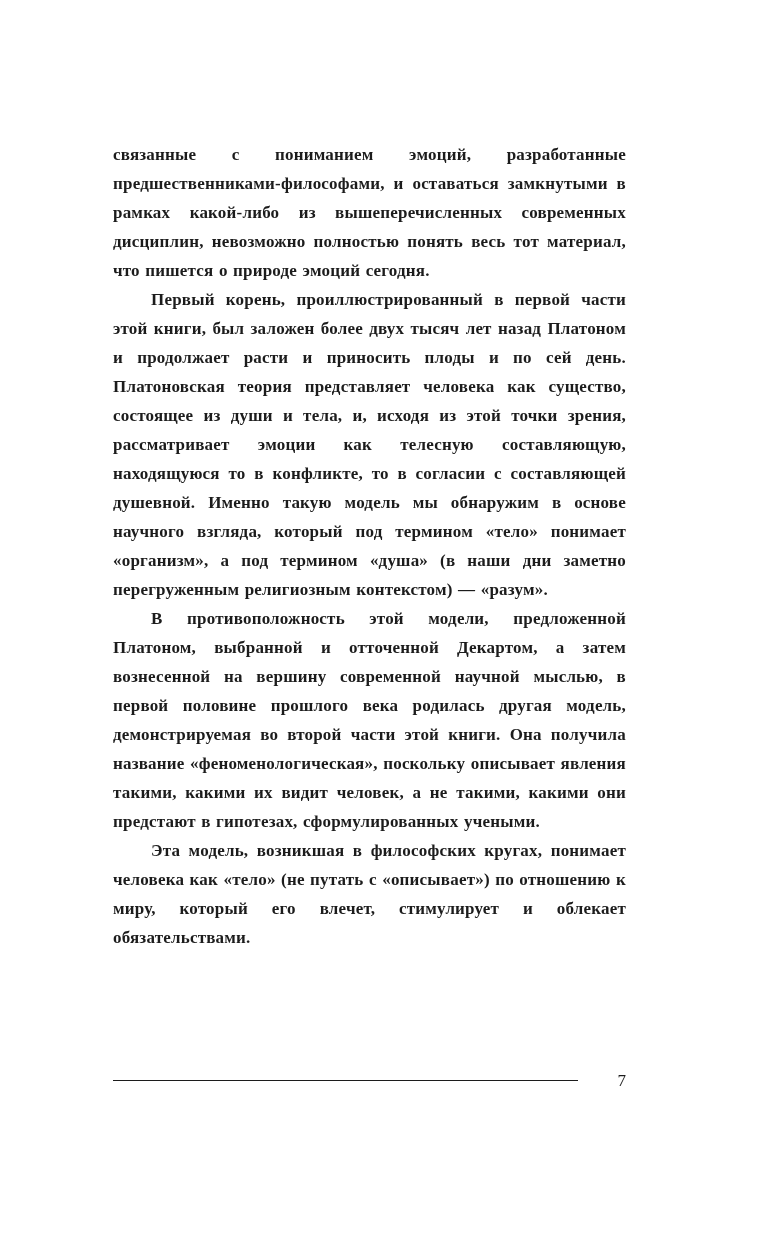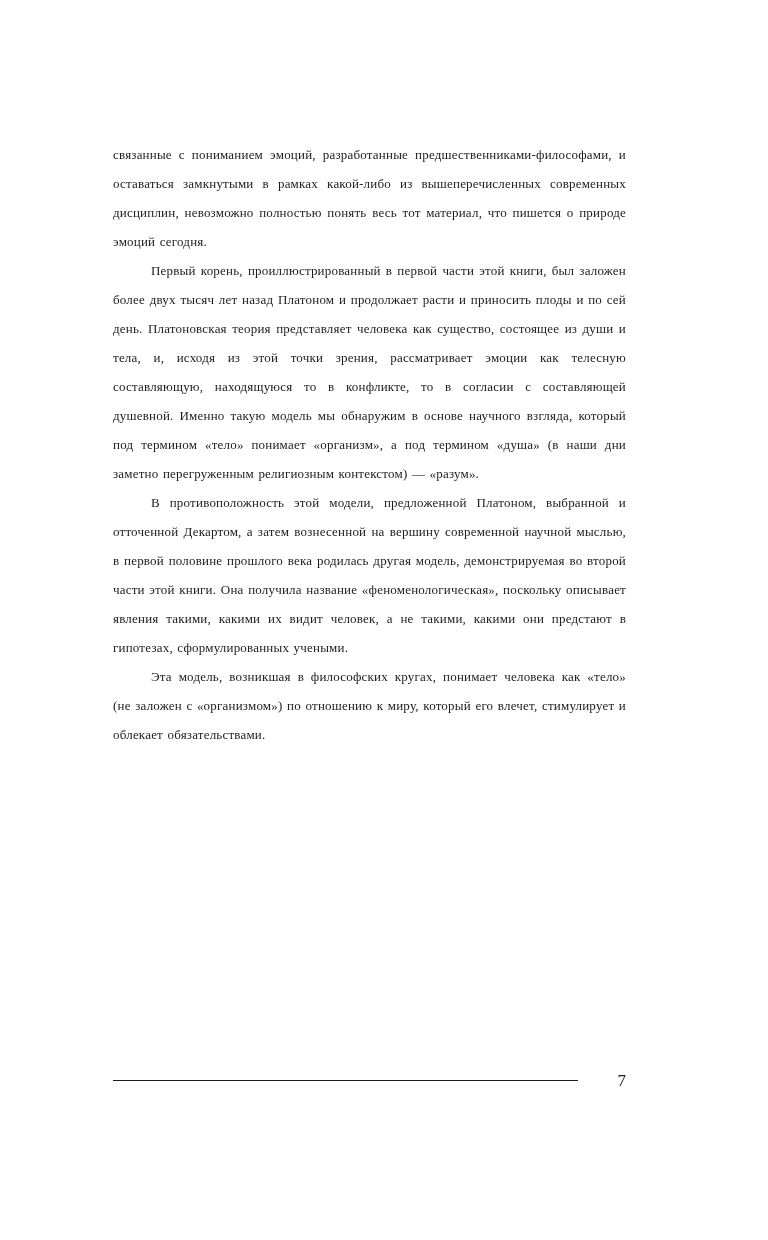--- a/index.html
+++ b/index.html
@@ -21,27 +21,28 @@
     background: #ffffff;
   }
   .text-block {
     position: absolute;
     left: 113px;
     top: 140px;
     width: 513px;
   }
   .para {
     margin: 0;
-    font-size: 13px;
+    font-size: 17px;
     line-height: 29px;
     text-align: justify;
     text-justify: inter-word;
     letter-spacing: 0.2px;
     word-spacing: 1px;
     hyphens: auto;
+    font-weight: bold;
     -webkit-hyphens: auto;
   }
   .para.indent {
     text-indent: 38px;
   }
   .page-footer {
     position: absolute;
     left: 113px;
     top: 1072px;
     width: 513px;
@@ -62,19 +63,19 @@
   }
 </style>
 </head>
 <body>
 
 <div class="book-page">
   <main class="text-block">
     <p class="para" lang="ru">связанные с пониманием эмоций, разработанные предшественниками-философами, и оставаться замкнутыми в рамках какой-либо из вышеперечисленных современных дисциплин, невозможно полностью понять весь тот материал, что пишется о природе эмоций сегодня.</p>
     <p class="para indent" lang="ru">Первый корень, проиллюстрированный в первой части этой книги, был заложен более двух тысяч лет назад Платоном и продолжает расти и приносить плоды и по сей день. Платоновская теория представляет человека как существо, состоящее из души и тела, и, исходя из этой точки зрения, рассматривает эмоции как телесную составляющую, находящуюся то в конфликте, то в согласии с составляющей душевной. Именно такую модель мы обнаружим в основе научного взгляда, который под термином «тело» понимает «организм», а под термином «душа» (в наши дни заметно перегруженным религиозным контекстом) — «разум».</p>
     <p class="para indent" lang="ru">В противоположность этой модели, предложенной Платоном, выбранной и отточенной Декартом, а затем вознесенной на вершину современной научной мыслью, в первой половине прошлого века родилась другая модель, демонстрируемая во второй части этой книги. Она получила название «феноменологическая», поскольку описывает явления такими, какими их видит человек, а не такими, какими они предстают в гипотезах, сформулированных учеными.</p>
-    <p class="para indent" lang="ru">Эта модель, возникшая в философских кругах, понимает человека как «тело» (не заложен с «организмом») по отношению к миру, который его влечет, стимулирует и облекает обязательствами.</p>
+    <p class="para indent" lang="ru">Эта модель, возникшая в философских кругах, понимает человека как «тело» (не путать с «описывает») по отношению к миру, который его влечет, стимулирует и облекает обязательствами.</p>
   </main>
   <footer class="page-footer">
     <span class="footer-rule"></span>
     <span class="page-number">7</span>
   </footer>
 </div>
 
 </body></html>

